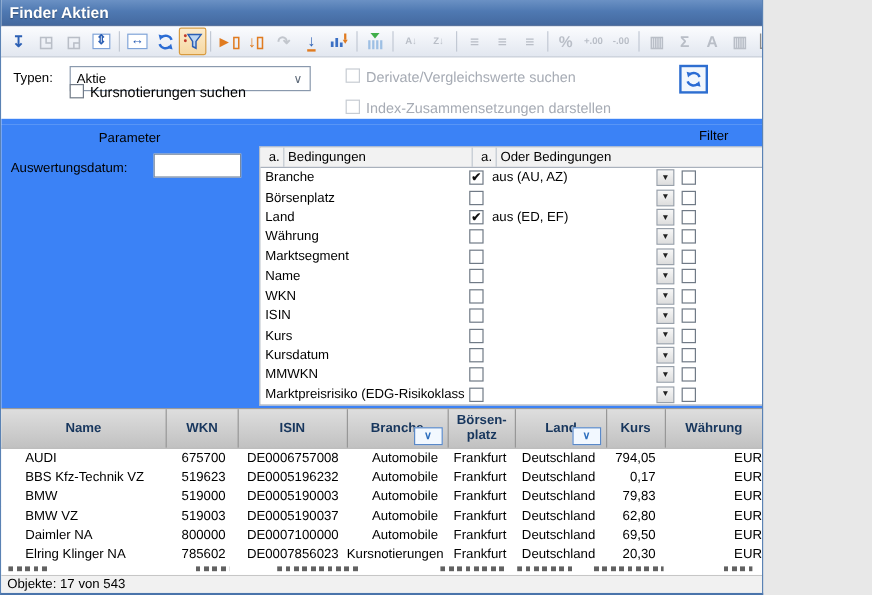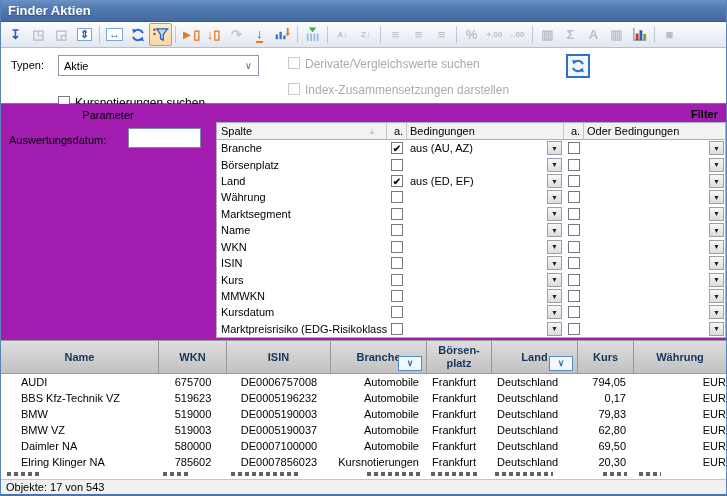--- a/index.html
+++ b/index.html
@@ -1,16 +1,16 @@
 <!DOCTYPE html>
 <html><head>
 <meta charset="utf-8">
 <style>
   html,body{margin:0;padding:0;background:#e8e8e8;font-family:"Liberation Sans",sans-serif;}
-  .window{position:relative;width:727px;height:496px;box-sizing:border-box;background:#fff;
+  .window{position:relative;width:636px;height:496px;box-sizing:border-box;background:#fff;
     border-left:1px solid #5a82b4;border-right:1px solid #5a82b4;border-bottom:2px solid #4a74ab;overflow:hidden;}
 
   
   .titlebar{height:22px;box-sizing:border-box;padding-left:7px;line-height:21px;
     background:linear-gradient(180deg,#6b91c4 0%,#4f79b2 45%,#44699f 100%);
     border-bottom:1px solid #38598a;color:#fff;font-weight:bold;font-size:13px;
     text-shadow:0 1px 1px rgba(0,0,0,.35);}
 
   
   .toolbar{height:26px;box-sizing:border-box;display:flex;align-items:center;padding:0 3px;
@@ -18,41 +18,41 @@
   .tbtn{width:21px;height:21px;display:flex;align-items:center;justify-content:center;
     border:1px solid transparent;border-radius:2px;flex:0 0 auto;}
   .tbtn .g{font-size:13px;line-height:1;font-weight:bold;white-space:nowrap;}
   .tbtn.small .g{font-size:8px;}
   .tbtn.boxed .g{border:1px solid #7fa3d8;background:#fff;padding:0 2px;font-size:11px;}
   .tbtn.u .g{border-bottom:2px solid #e07b20;padding-bottom:1px;}
   .tbtn.pressed{background:linear-gradient(#fceccd,#f6d8a3);border-color:#d89a3d;}
   .tsep{width:1px;height:17px;background:#c2c9d4;margin:0 3px;flex:0 0 auto;}
 
   
-  .form{position:relative;height:56px;box-sizing:border-box;background:#fff;border-bottom:1px solid #3b82f6;}
+  .form{position:relative;height:56px;box-sizing:border-box;background:#fff;border-bottom:5px solid #3b82f6;}
   .lbl{font-size:11px;color:#000;}
   .typen-lbl{position:absolute;left:10px;top:11px;}
   .select{position:absolute;left:57px;top:7px;width:201px;height:21px;box-sizing:border-box;
     border:1px solid #8a99ad;background:#fff;display:flex;align-items:center;font-size:11px;padding-left:5px;}
   .select .chev{margin-left:auto;padding-right:6px;color:#5f6b7a;font-size:10px;}
   .cbrow{position:absolute;display:flex;gap:5px;font-size:12px;color:#000;}
   .cb{width:12px;height:12px;box-sizing:border-box;border:1px solid #707a86;background:#fff;
     display:inline-flex;align-items:center;justify-content:center;font-size:10px;font-weight:bold;color:#111;flex:0 0 auto;}
   .cbrow.disabled{color:#a6abb4;}
   .cbrow.disabled .cb{border-color:#c7ccd3;}
   .refresh-btn{position:absolute;left:565px;top:6px;width:24px;height:24px;box-sizing:border-box;
     border:2px solid #2e6ed0;background:#f2f7fd;display:flex;align-items:center;justify-content:center;}
 
   
-  .panel{position:relative;height:236px;background:#a21caf;}
+  .panel{position:relative;height:236px;background:#3b82f6;}
   .param-label{position:absolute;left:0;top:5px;width:214px;text-align:center;font-size:11px;}
   .ausw-lbl{position:absolute;left:8px;top:30px;font-size:11px;}
   .ausw-input{position:absolute;left:127px;top:24px;width:73px;height:20px;box-sizing:border-box;
     border:1px solid #7a8aa0;font-size:11px;padding:0 3px;font-family:inherit;}
-  .filter-label{position:absolute;right:8px;top:4px;font-size:11px;font-weight:bold;}
+  .filter-label{position:absolute;right:28px;top:4px;font-size:11px;}
   .fgrid{position:absolute;left:215px;top:18px;width:510px;height:216px;box-sizing:border-box;
     border:1px solid #a9b1bc;display:flex;flex-direction:column;font-size:11px;background:#fff;}
   .fhead{display:flex;height:17px;box-sizing:border-box;background:#f2f2f2;border-bottom:1px solid #a9b1bc;}
   .fhcell{display:flex;align-items:center;padding-left:4px;box-sizing:border-box;border-right:1px solid #c0c7d0;color:#000;}
   .fhcell:last-child{border-right:none;}
   .sortmark{margin-left:auto;margin-right:10px;color:#c3cad2;font-size:8px;}
   .fbody{flex:1;display:flex;flex-direction:column;}
   .frow{flex:1;display:flex;align-items:center;}
   .fc0{width:170px;padding-left:4px;box-sizing:border-box;overflow:hidden;white-space:nowrap;}
   .fc1,.fc3{width:20px;display:flex;justify-content:center;box-sizing:border-box;}
@@ -209,21 +209,21 @@
         <span class="g" style="color: rgb(185, 190, 199);">■</span>
       </div>
     </div>
 
   <div class="form">
     <span class="lbl typen-lbl">Typen:</span>
     <div class="select">
       <span>Aktie</span>
       <span class="chev">∨</span>
     </div>
-    <label class="cbrow" style="left:57px;top:48px;">
+    <label class="cbrow" style="left:57px;top:22px;">
       <span class="cb"></span>
       <span>Kursnotierungen suchen</span>
     </label>
     <label class="cbrow disabled" style="left:287px;top:9px;">
       <span class="cb"></span>
       <span>Derivate/Vergleichswerte suchen</span>
     </label>
     <label class="cbrow disabled" style="left:287px;top:35px;">
       <span class="cb"></span>
       <span>Index-Zusammensetzungen darstellen</span>
@@ -238,24 +238,20 @@
       </div>
   </div>
 
   <div class="panel">
     <div class="param-label">Parameter</div>
     <span class="ausw-lbl">Auswertungsdatum:</span>
     <input class="ausw-input" value="" style="">
     <div class="filter-label">Filter</div>
     <div class="fgrid">
       <div class="fhead" id="fhead">
-          <div class="fhcell fc0">
-            <span>Spalte</span>
-            <span class="sortmark">▲</span>
-          </div>
           <div class="fhcell fc1">
             <span>a.</span>
           </div>
           <div class="fhcell fc2">
             <span>Bedingungen</span>
           </div>
           <div class="fhcell fc3">
             <span>a.</span>
           </div>
           <div class="fhcell fc4">
@@ -410,38 +406,38 @@
             </div>
             <div class="fc3">
               <span class="cb"></span>
             </div>
             <div class="fc4">
               <span></span>
               <div class="dd">▼</div>
             </div>
           </div>
           <div class="frow">
+            <div class="fc0">Kursdatum</div>
+            <div class="fc1">
+              <span class="cb"></span>
+            </div>
+            <div class="fc2">
+              <span></span>
+              <div class="dd">▼</div>
+            </div>
+            <div class="fc3">
+              <span class="cb"></span>
+            </div>
+            <div class="fc4">
+              <span></span>
+              <div class="dd">▼</div>
+            </div>
+          </div>
+          <div class="frow">
             <div class="fc0">MMWKN</div>
-            <div class="fc1">
-              <span class="cb"></span>
-            </div>
-            <div class="fc2">
-              <span></span>
-              <div class="dd">▼</div>
-            </div>
-            <div class="fc3">
-              <span class="cb"></span>
-            </div>
-            <div class="fc4">
-              <span></span>
-              <div class="dd">▼</div>
-            </div>
-          </div>
-          <div class="frow">
-            <div class="fc0">Kursdatum</div>
             <div class="fc1">
               <span class="cb"></span>
             </div>
             <div class="fc2">
               <span></span>
               <div class="dd">▼</div>
             </div>
             <div class="fc3">
               <span class="cb"></span>
             </div>
@@ -519,21 +515,21 @@
           <div class="cc1">519003</div>
           <div class="cc2">DE0005190037</div>
           <div class="cc3">Automobile</div>
           <div class="cc4">Frankfurt</div>
           <div class="cc5">Deutschland</div>
           <div class="cc6">62,80</div>
           <div class="cc7">EUR</div>
         </div>
         <div class="rrow">
           <div class="cc0">Daimler NA</div>
-          <div class="cc1">580000</div>
+          <div class="cc1">800000</div>
           <div class="cc2">DE0007100000</div>
           <div class="cc3">Automobile</div>
           <div class="cc4">Frankfurt</div>
           <div class="cc5">Deutschland</div>
           <div class="cc6">69,50</div>
           <div class="cc7">EUR</div>
         </div>
         <div class="rrow">
           <div class="cc0">Elring Klinger NA</div>
           <div class="cc1">785602</div>

